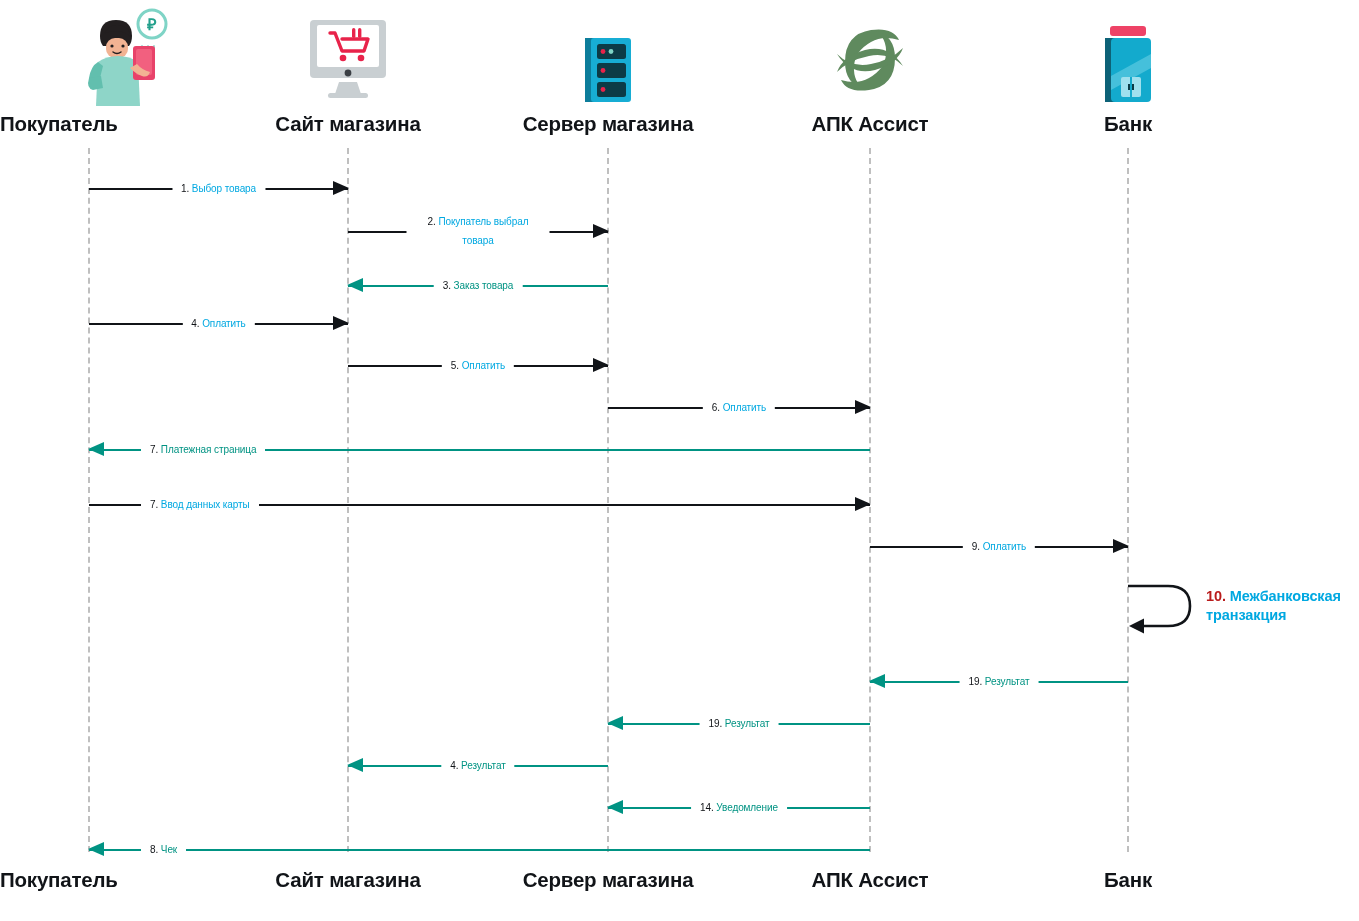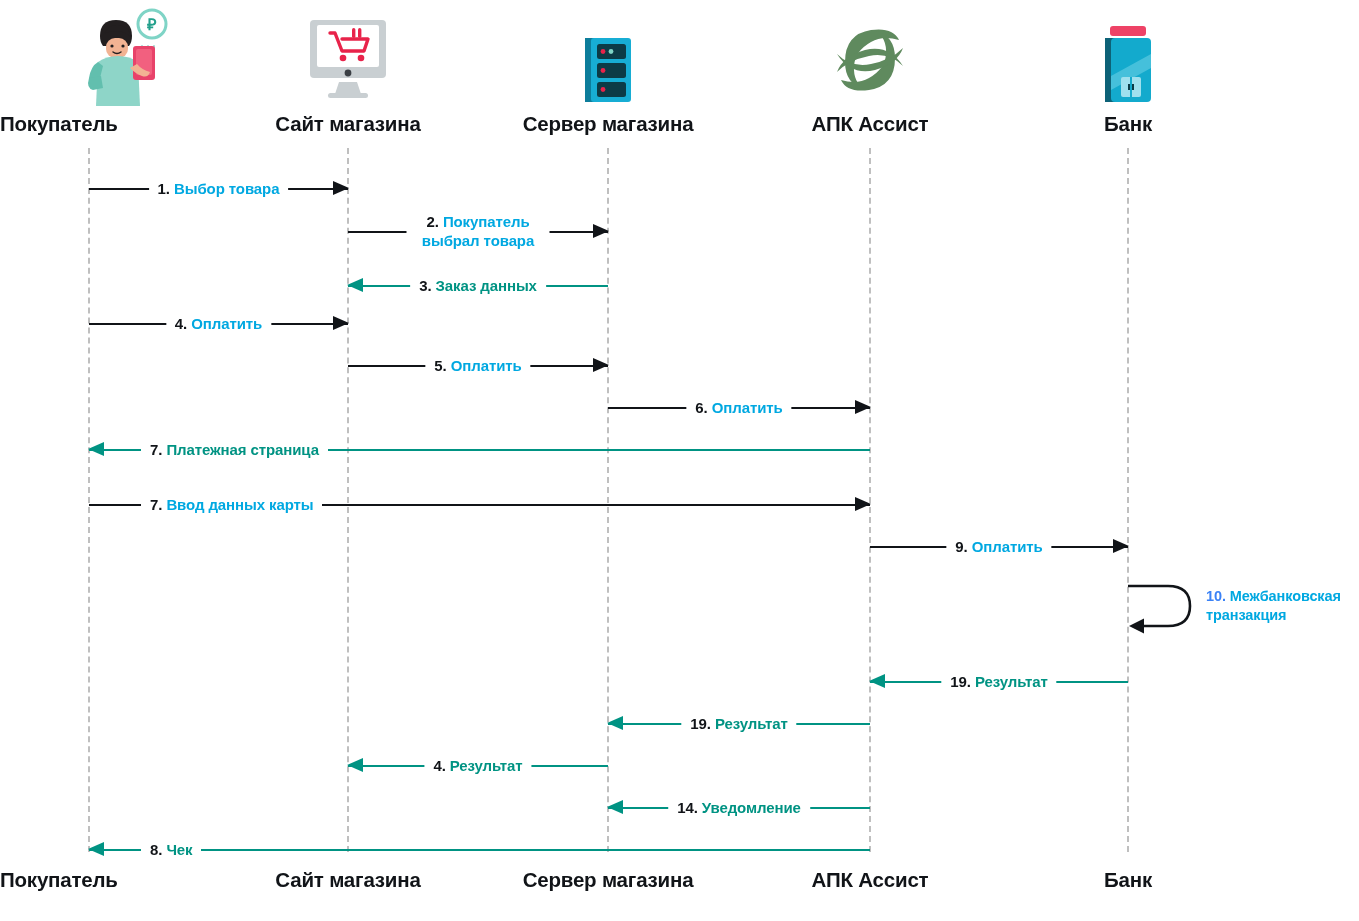--- a/index.html
+++ b/index.html
@@ -105,22 +105,22 @@
     border-right: 16px solid #111418;
   }
   .msg.reply.to-left .head { border-right-color: #009383; }
 
   .msg .label {
     position: absolute;
     top: 50%;
     transform: translateY(-50%);
     background: #ffffff;
     padding: 0 9px;
-    font-size: 15px;
-    font-weight: bold;
+    font-size: 10px;
+    font-weight: normal;
     line-height: 19px;
     white-space: nowrap;
     color: #00A8E1;
     letter-spacing: -0.1px;
   }
   .msg .label .num { color: #111418; }
   .msg.reply .label { color: #009383; }
   .msg.reply .label .num { color: #111418; }
   .msg .label.center { left: 50%; transform: translate(-50%, -50%); text-align: center; }
   .msg .label.at-left  { left: 52px; transform: translateY(-50%); }
@@ -136,21 +136,21 @@
     left: 78px;
     top: 50%;
     transform: translateY(-50%);
     font-size: 14.5px;
     font-weight: bold;
     line-height: 19px;
     color: #00A8E1;
     width: 160px;
     letter-spacing: -0.1px;
   }
-  .self-msg .self-label .num { color: #3b82f6; }
+  .self-msg .self-label .num { color: #b91c1c; }
 </style>
 </head>
 <body>
 
 <div id="stage">
 
   <div class="lifeline" style="left:88px"></div>
   <div class="lifeline" style="left:347px"></div>
   <div class="lifeline" style="left:607px"></div>
   <div class="lifeline" style="left:869px"></div>
@@ -259,21 +259,21 @@
 
   <div class="msg to-right" style="left:348px; width:260px; top:231px">
     <div class="line"></div>
     <div class="head"></div>
     <div class="label center multiline"><span class="num">2.</span> <span>Покупатель выбрал товара</span></div>
   </div>
 
   <div class="msg to-left reply" style="left:348px; width:260px; top:285px">
     <div class="line"></div>
     <div class="head"></div>
-    <div class="label center"><span class="num">3.</span> <span>Заказ данных</span></div>
+    <div class="label center"><span class="num">3.</span> <span>Заказ товара</span></div>
   </div>
 
   <div class="msg to-right" style="left:89px; width:259px; top:323px">
     <div class="line"></div>
     <div class="head"></div>
     <div class="label center"><span class="num">4.</span> <span>Оплатить</span></div>
   </div>
 
   <div class="msg to-right" style="left:348px; width:260px; top:365px">
     <div class="line"></div>

